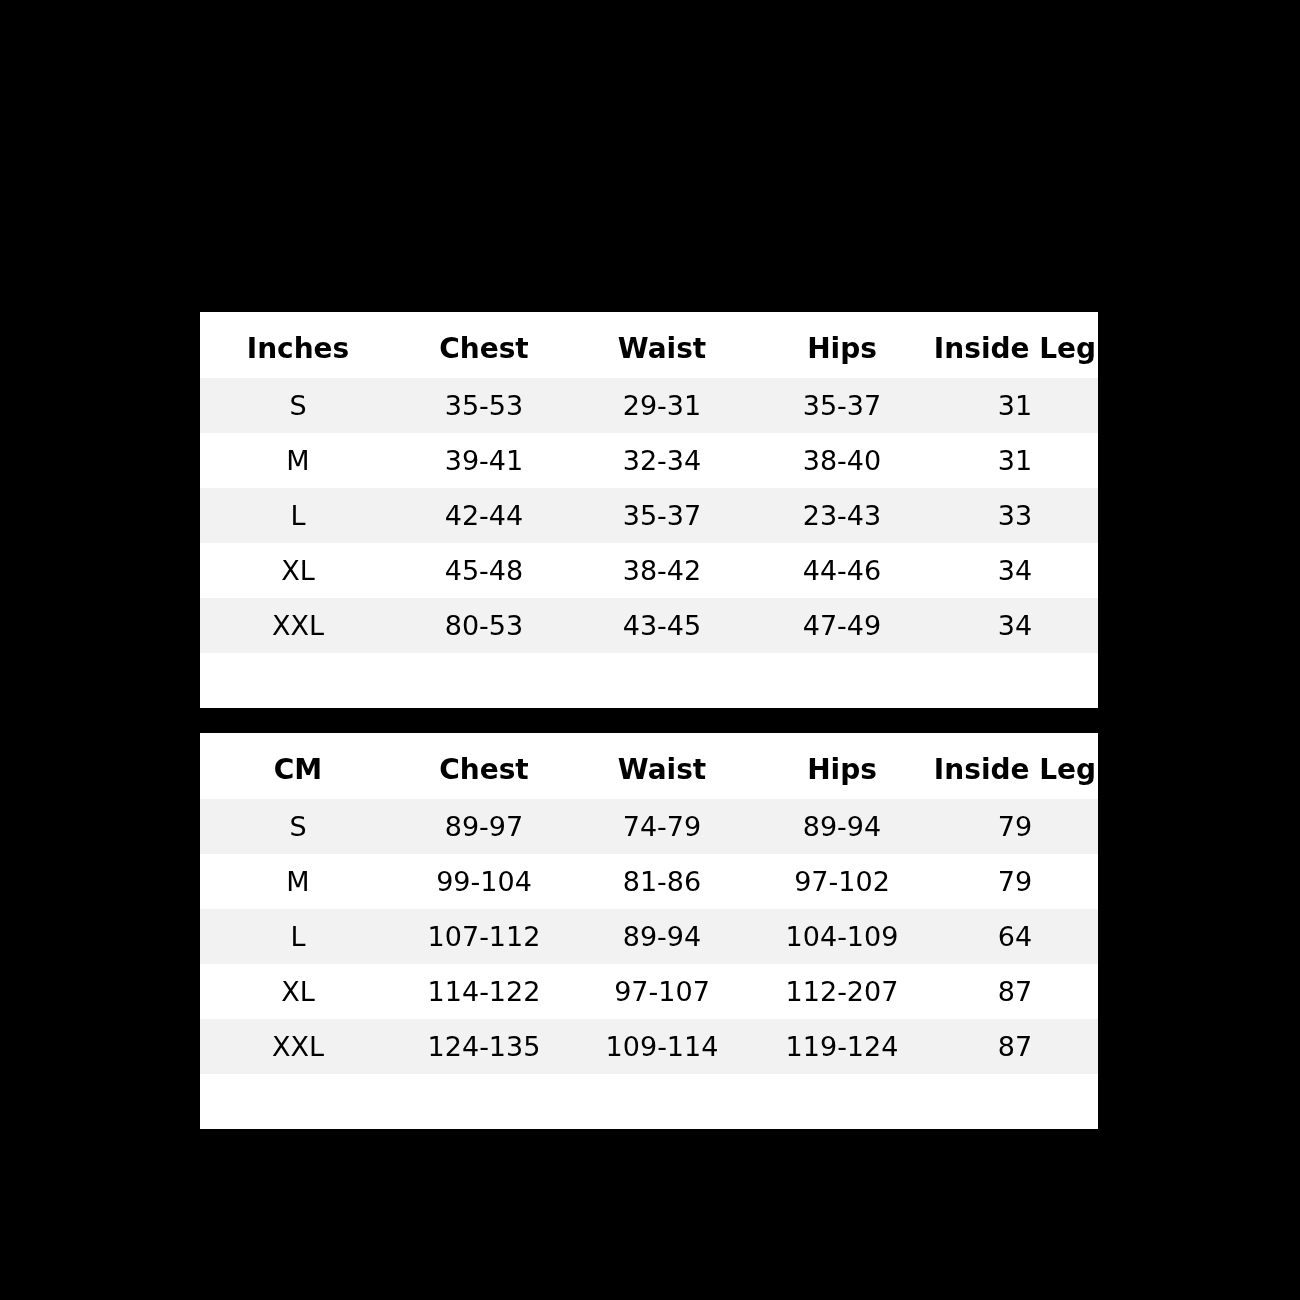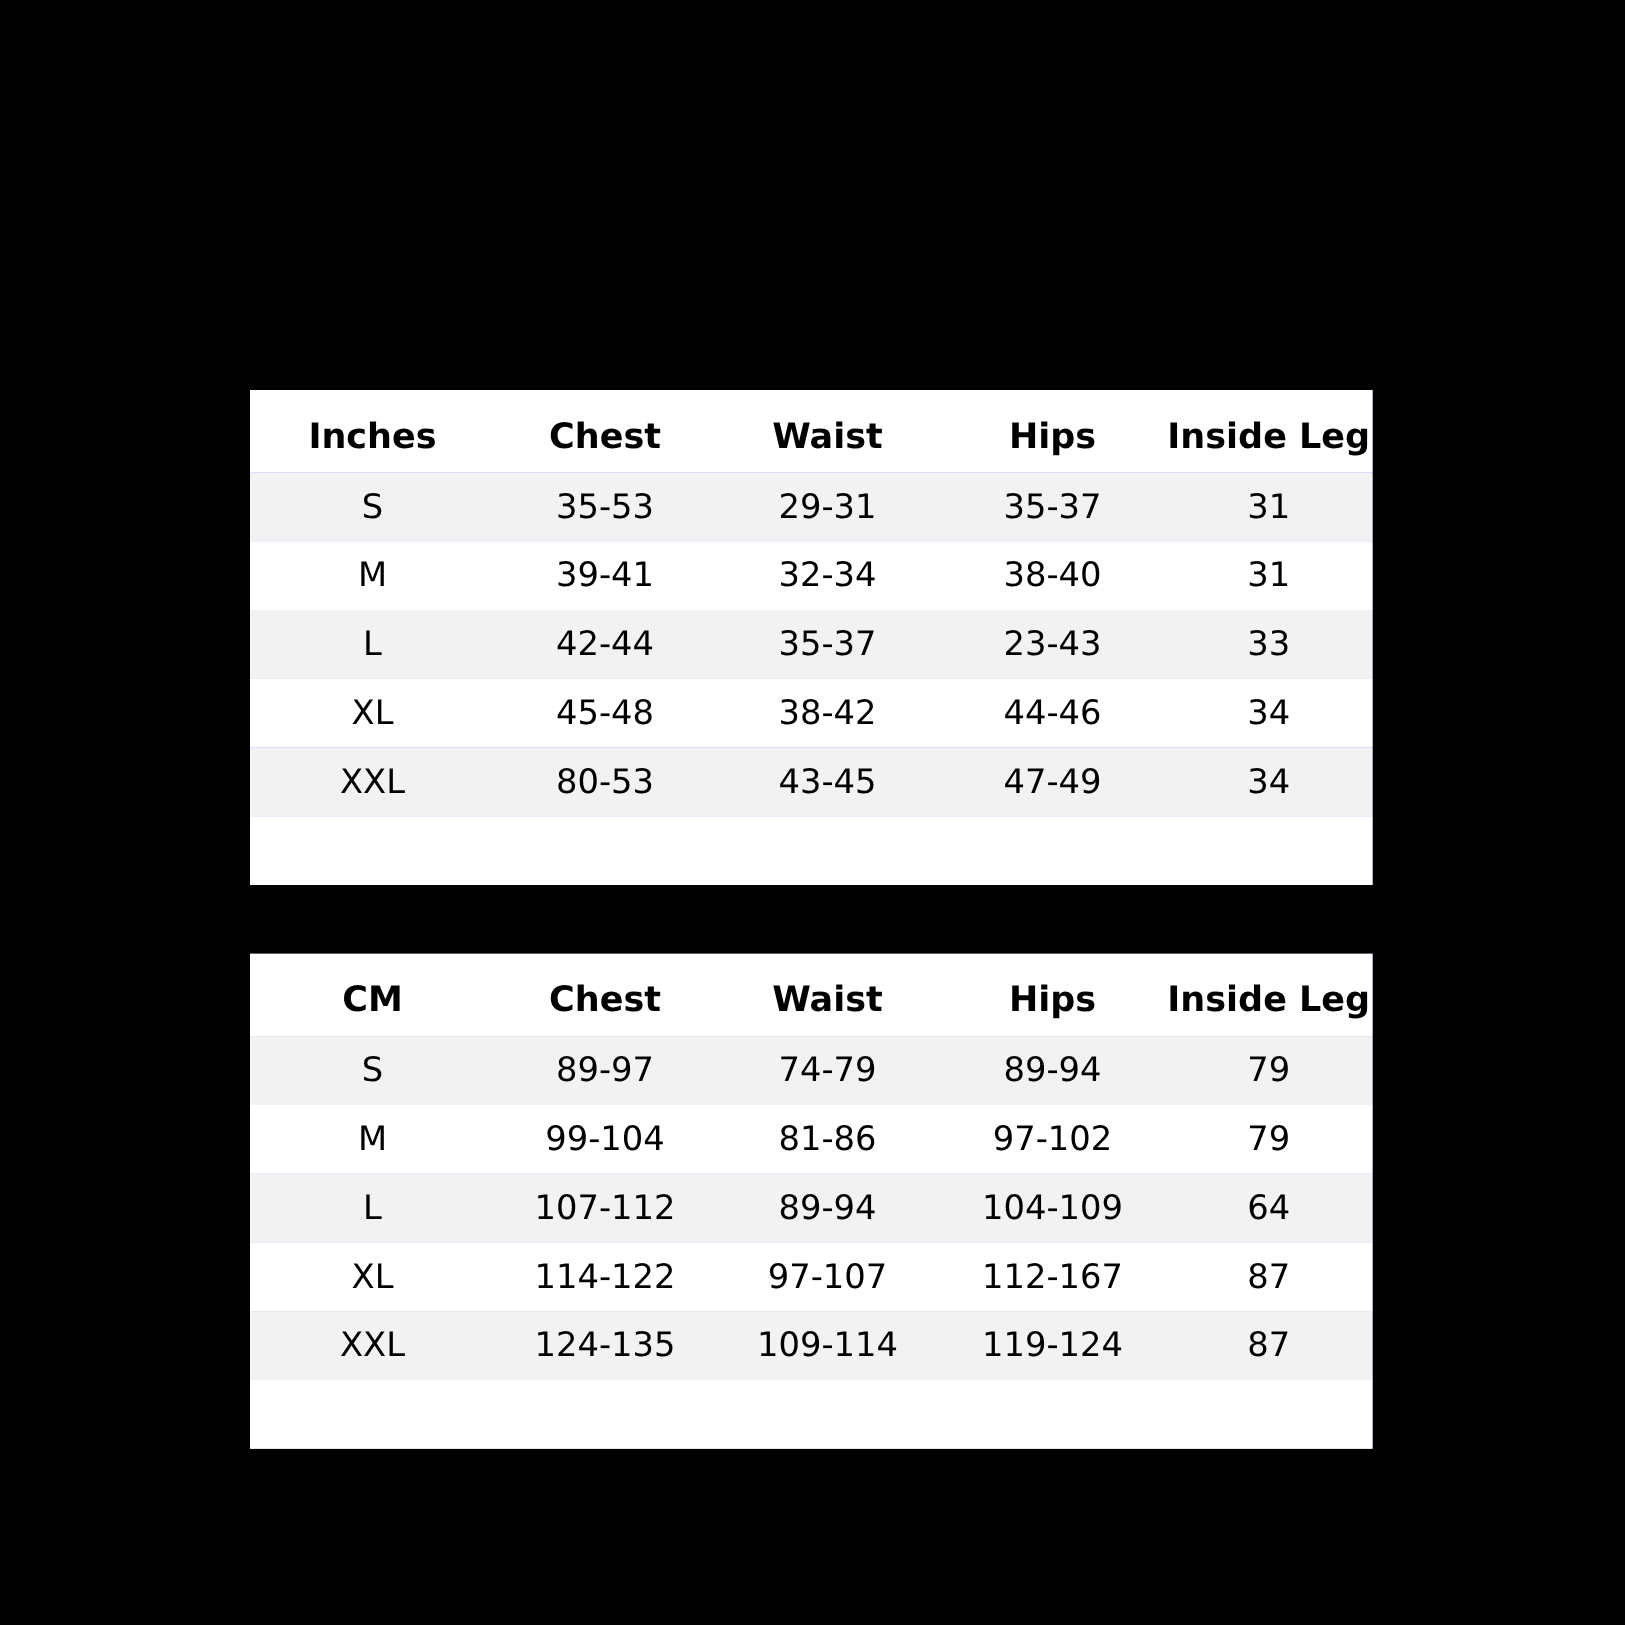--- a/index.html
+++ b/index.html
@@ -16,25 +16,25 @@
   .page {
     position: relative;
     width: 1300px;
     height: 1300px;
     background: #000000;
   }
   .table-card {
     position: absolute;
     left: 200px;
     width: 898px;
-    background: #c4b5fd;
+    background: #404040;
     box-sizing: border-box;
   }
   #table-inches { top: 312px; }
-  #table-cm { top: 763px; }
+  #table-cm { top: 733px; }
 
   table.size-table {
     width: 100%;
     border-collapse: collapse;
     table-layout: fixed;
   }
   table.size-table th,
   table.size-table td {
     text-align: center;
     color: #000000;
@@ -188,21 +188,21 @@
           <td>L</td>
           <td>107-112</td>
           <td>89-94</td>
           <td>104-109</td>
           <td>64</td>
         </tr>
         <tr>
           <td>XL</td>
           <td>114-122</td>
           <td>97-107</td>
-          <td>112-167</td>
+          <td>112-207</td>
           <td>87</td>
         </tr>
         <tr class="shaded">
           <td>XXL</td>
           <td>124-135</td>
           <td>109-114</td>
           <td>119-124</td>
           <td>87</td>
         </tr>
         <tr class="spacer-row">

